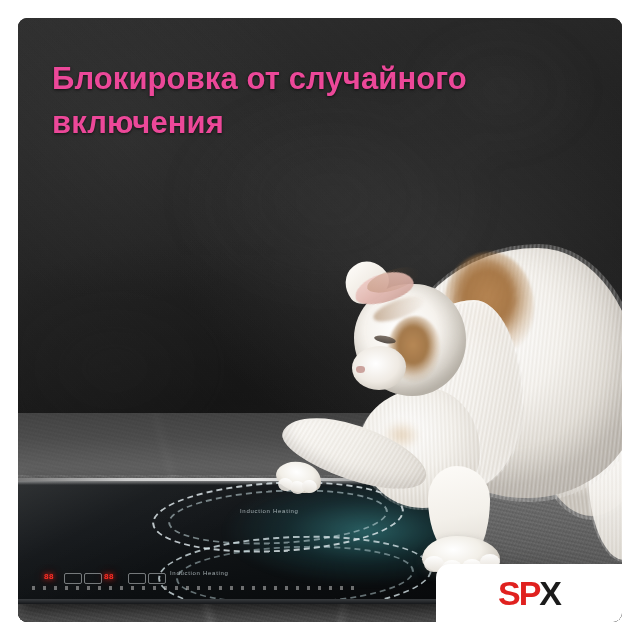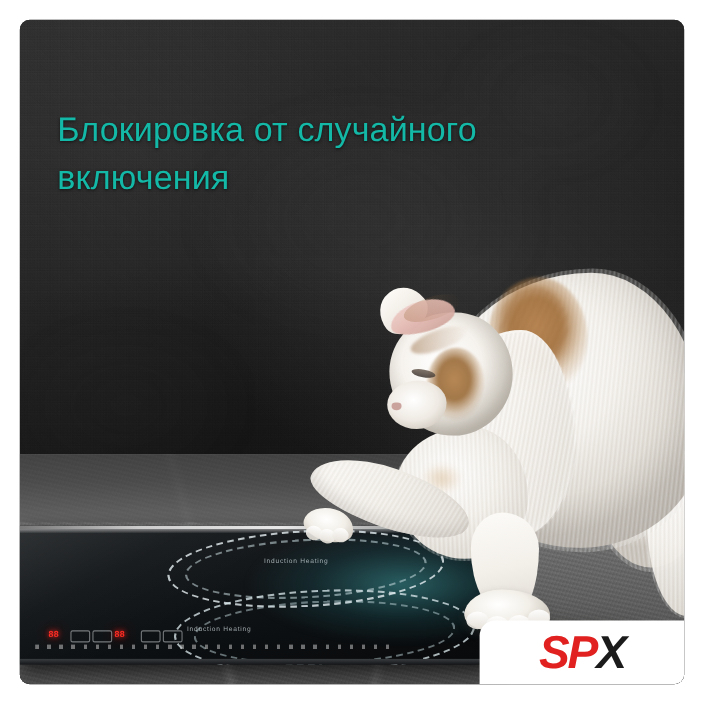--- a/index.html
+++ b/index.html
@@ -30,23 +30,23 @@
   .bg-swirl{position:absolute;inset:0;opacity:.30;
     background:
       radial-gradient(ellipse 42% 30% at 52% 30%, rgba(120,120,120,.28) 0%, rgba(0,0,0,0) 70%),
       radial-gradient(ellipse 30% 22% at 16% 58%, rgba(110,110,110,.20) 0%, rgba(0,0,0,0) 72%),
       radial-gradient(ellipse 26% 20% at 80% 12%, rgba(130,130,130,.18) 0%, rgba(0,0,0,0) 70%);
     filter:blur(5px);
   }
 
   
   .headline{position:absolute;left:34px;top:39px;width:500px;
-    color:#14b8a6;font-size:31px;line-height:44px;font-weight:400;
+    color:#ec4899;font-size:31px;line-height:44px;font-weight:700;
     letter-spacing:.1px;white-space:pre-line;
-    text-shadow:0 1px 3px rgba(0,0,0,.65);margin-top:39px;}
+    text-shadow:0 1px 3px rgba(0,0,0,.65);}
   .body-copy{position:absolute;left:34px;top:174px;width:330px;
     color:#f4f4f4;font-size:22px;line-height:33px;font-weight:400;
     white-space:pre-line;text-shadow:0 1px 3px rgba(0,0,0,.7);}
 
   
   .counter{position:absolute;left:0;right:0;top:395px;bottom:0;
     background:
       linear-gradient(178deg,#8d8d8d 0%,#7a7a7a 18%,#6e6e6e 42%,#5f5f5f 68%,#4d4d4d 100%);
     overflow:hidden;}
   .counter-grain{position:absolute;inset:0;opacity:.55;mix-blend-mode:overlay;
@@ -220,21 +220,21 @@
     border-radius:50% 50% 48% 52% / 40% 40% 60% 60%;opacity:.5;
     background-image:repeating-linear-gradient(90deg, rgba(255,255,255,.7) 0px, rgba(198,192,184,.35) 2px, rgba(255,255,255,.55) 4px);}
   .cat-shadow{position:absolute;left:70px;top:330px;width:210px;height:26px;
     border-radius:50%;filter:blur(7px);
     background:radial-gradient(ellipse 60% 60% at 50% 50%, rgba(40,38,35,.55), rgba(0,0,0,0) 72%);}
 
   
   .logo-plate{position:absolute;right:0;bottom:0;width:186px;height:58px;
     background:#ffffff;border-radius:14px 0 0 0;
     display:flex;align-items:center;justify-content:center;}
-  .logo-text{font-size:42px;font-weight:bold;font-style:italic;
+  .logo-text{font-size:34px;font-weight:bold;
     letter-spacing:-2px;line-height:1;}
   .logo-sp{color:#e0211f;}
   .logo-x{color:#1b1b1b;}
 </style>
 </head>
 <body>
 
 <div id="poster">
   <div id="canvas">
 

